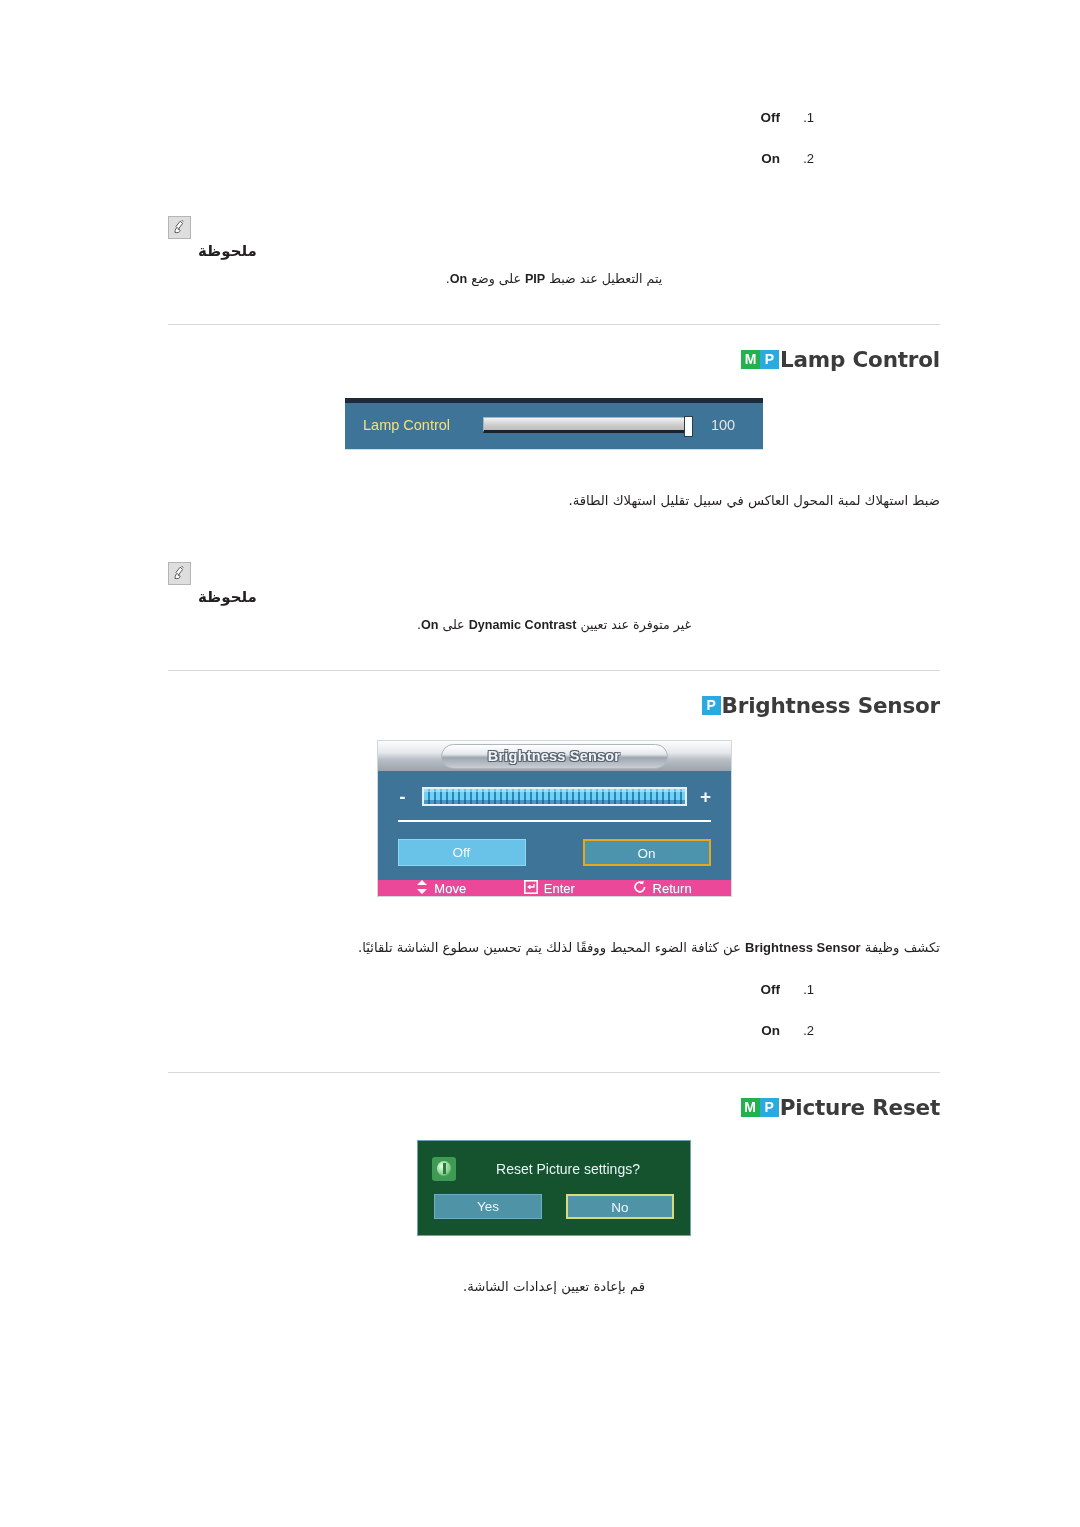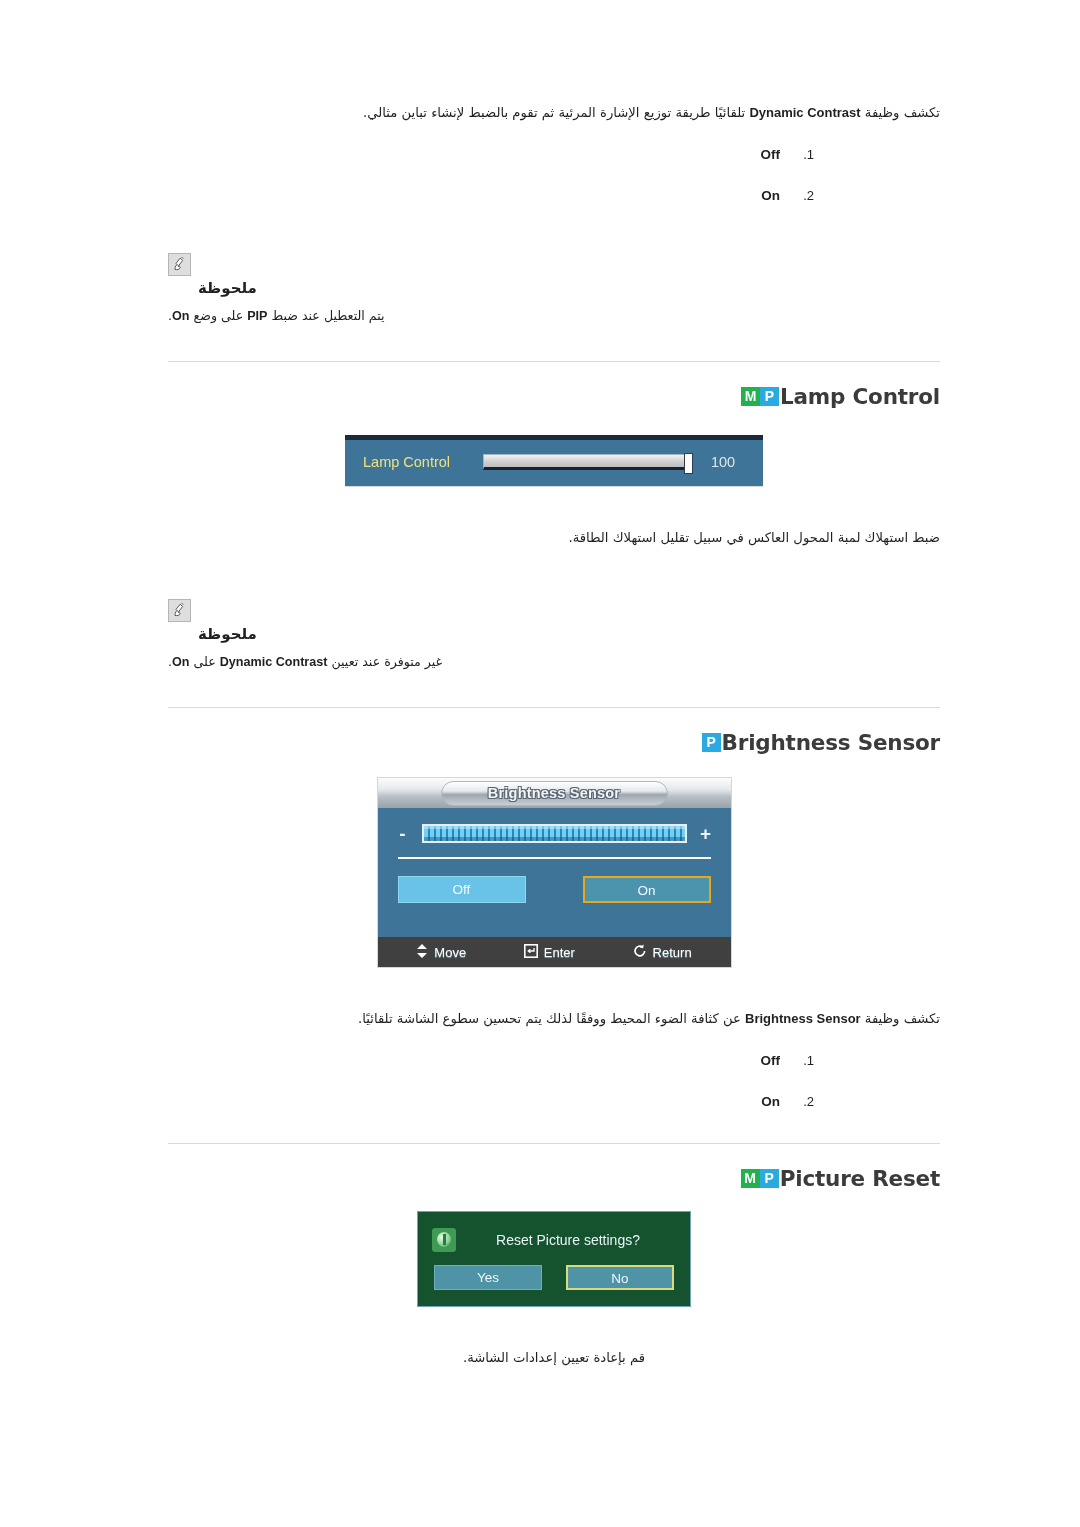--- a/index.html
+++ b/index.html
@@ -104,21 +104,21 @@
     color: #231f20;
     line-height: 1;
     font-family: "DejaVu Sans", sans-serif;
     margin-top: 48px;
   }
   .note-body {
     margin-top: 9px;
     font-size: 12.6px;
     color: #231f20;
     direction: rtl;
-    text-align: left;
+    text-align: center;
     line-height: 1.7;
   }
   .note-body b { font-family: "Liberation Sans", sans-serif; font-weight: bold; }
 
   
   .rule {
     height: 1px;
     background: #d9d9d9;
     margin: 34px 0 0 0;
     width: 772px;
@@ -284,27 +284,26 @@
   }
   .bs-btn-off {
     background: #69c2e8;
     border: 1px solid #8fd6f1;
   }
   .bs-btn-on {
     background: #4c93ad;
     border: 2px solid #e8a81e;
   }
   .bs-footer {
-    height: 30px;
-    background: #404040;
+    height: 16px;
+    background: #ec4899;
     display: flex;
     align-items: center;
     justify-content: space-around;
     padding: 0 10px;
-    margin-top: 20px;
   }
   .bs-fitem {
     display: flex;
     align-items: center;
     gap: 6px;
     color: #ffffff;
     font-family: "Liberation Sans", sans-serif;
     font-size: 13px;
     text-shadow: 0 1px 1px rgba(120,170,190,.9);
   }
@@ -376,21 +375,20 @@
   .para-center { text-align: center; direction: rtl; }
 </style>
 </head>
 <body>
 
 <div class="page">
   <div class="content">
 
     <section>
 
-      <p class="ar-para"><span>تكشف وظيفة </span><b class="lat">Dynamic Contrast</b><span> تلقائيًا طريقة توزيع الإشارة المرئية ثم تقوم بالضبط لإنشاء تباين مثالي.</span></p>
 
       <ul class="opt-list">
         <li>
           <span class="opt-row">
             <span class="opt-label">Off</span><span class="opt-num">.1</span>
           </span>
         </li>
         <li>
           <span class="opt-row">
             <span class="opt-label">On</span><span class="opt-num">.2</span>

